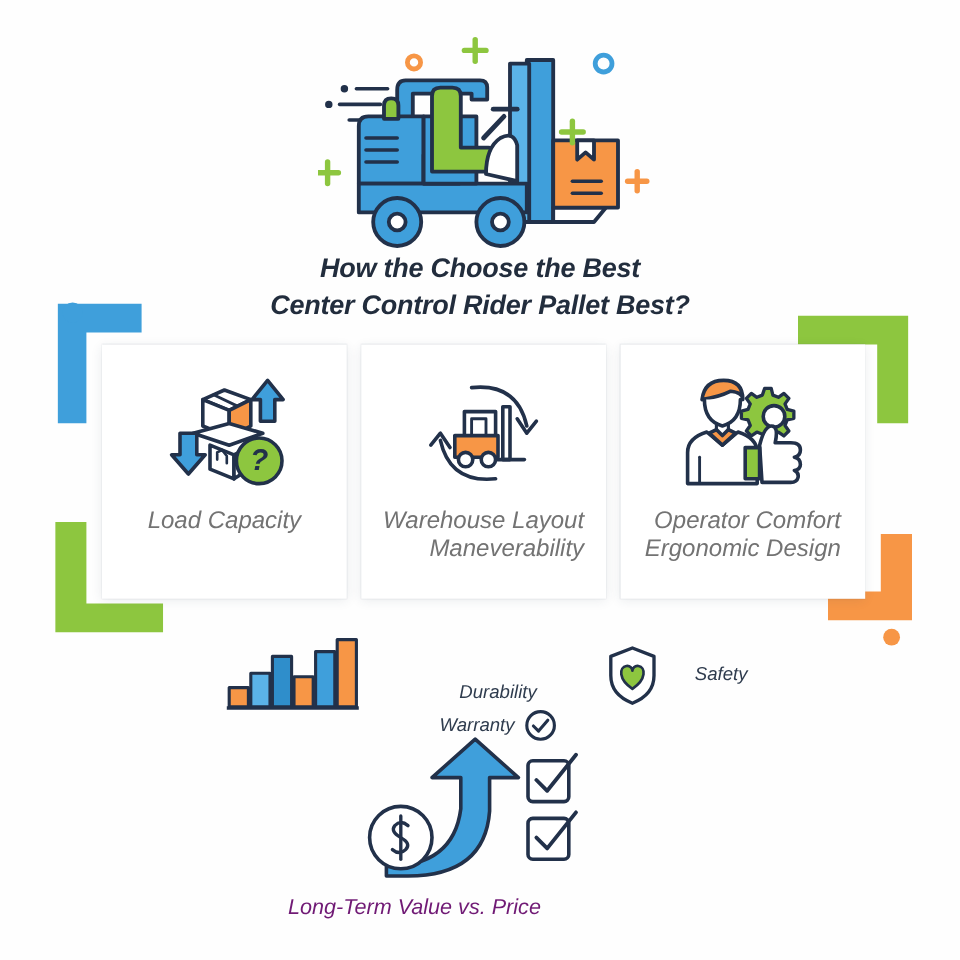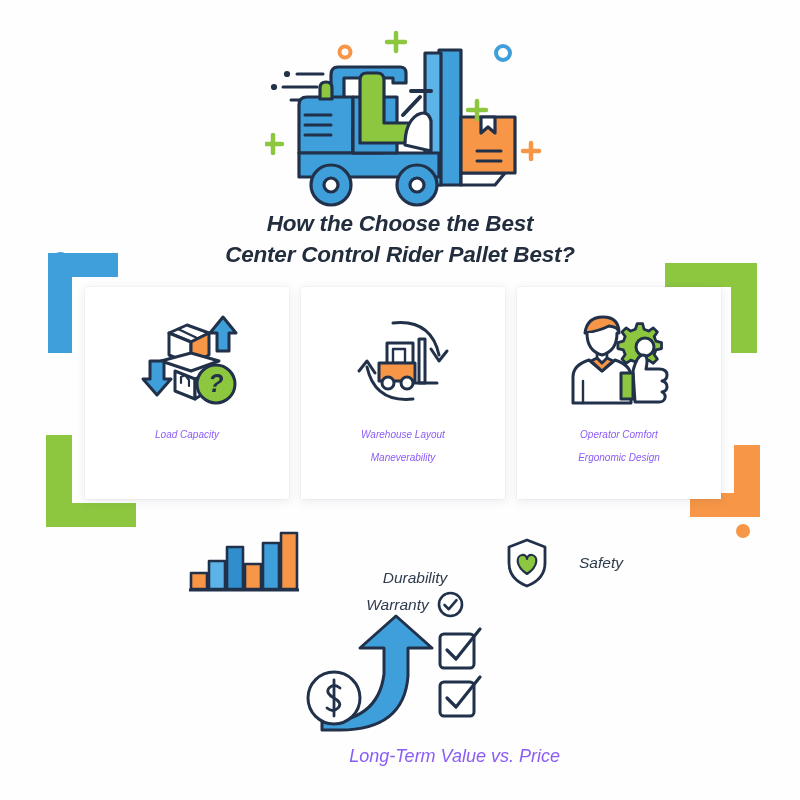--- a/index.html
+++ b/index.html
@@ -82,24 +82,24 @@
     padding-top: 24px;
   }
   .card-icon {
     height: 96px;
     display: flex;
     align-items: center;
     justify-content: center;
   }
   .card-label {
     margin-top: 16px;
-    text-align: center;
-    font-size: 10px;
+    text-align: right;
+    font-size: 20px;
     line-height: 23px;
-    color: #8b5cf6;
+    color: #737373;
   }
 
   
   .midrow {
     position: absolute;
     left: 185px;
     top: 527px;
     width: 430px;
     height: 72px;
   }
@@ -149,23 +149,23 @@
   .bottom-icon {
     position: absolute;
     left: 20px;
     top: 0;
   }
   .bottom-label {
     position: absolute;
     left: -40px;
     top: 132px;
     width: 320px;
-    text-align: right;
+    text-align: left;
     font-size: 18px;
-    color: #8b5cf6;
+    color: #701a75;
   }
 </style>
 </head>
 <body>
 
 <div class="stage">
 
   <div class="deco">
 
     <svg class="bracket" style="left:48px; top:253px;" width="72" height="100">

